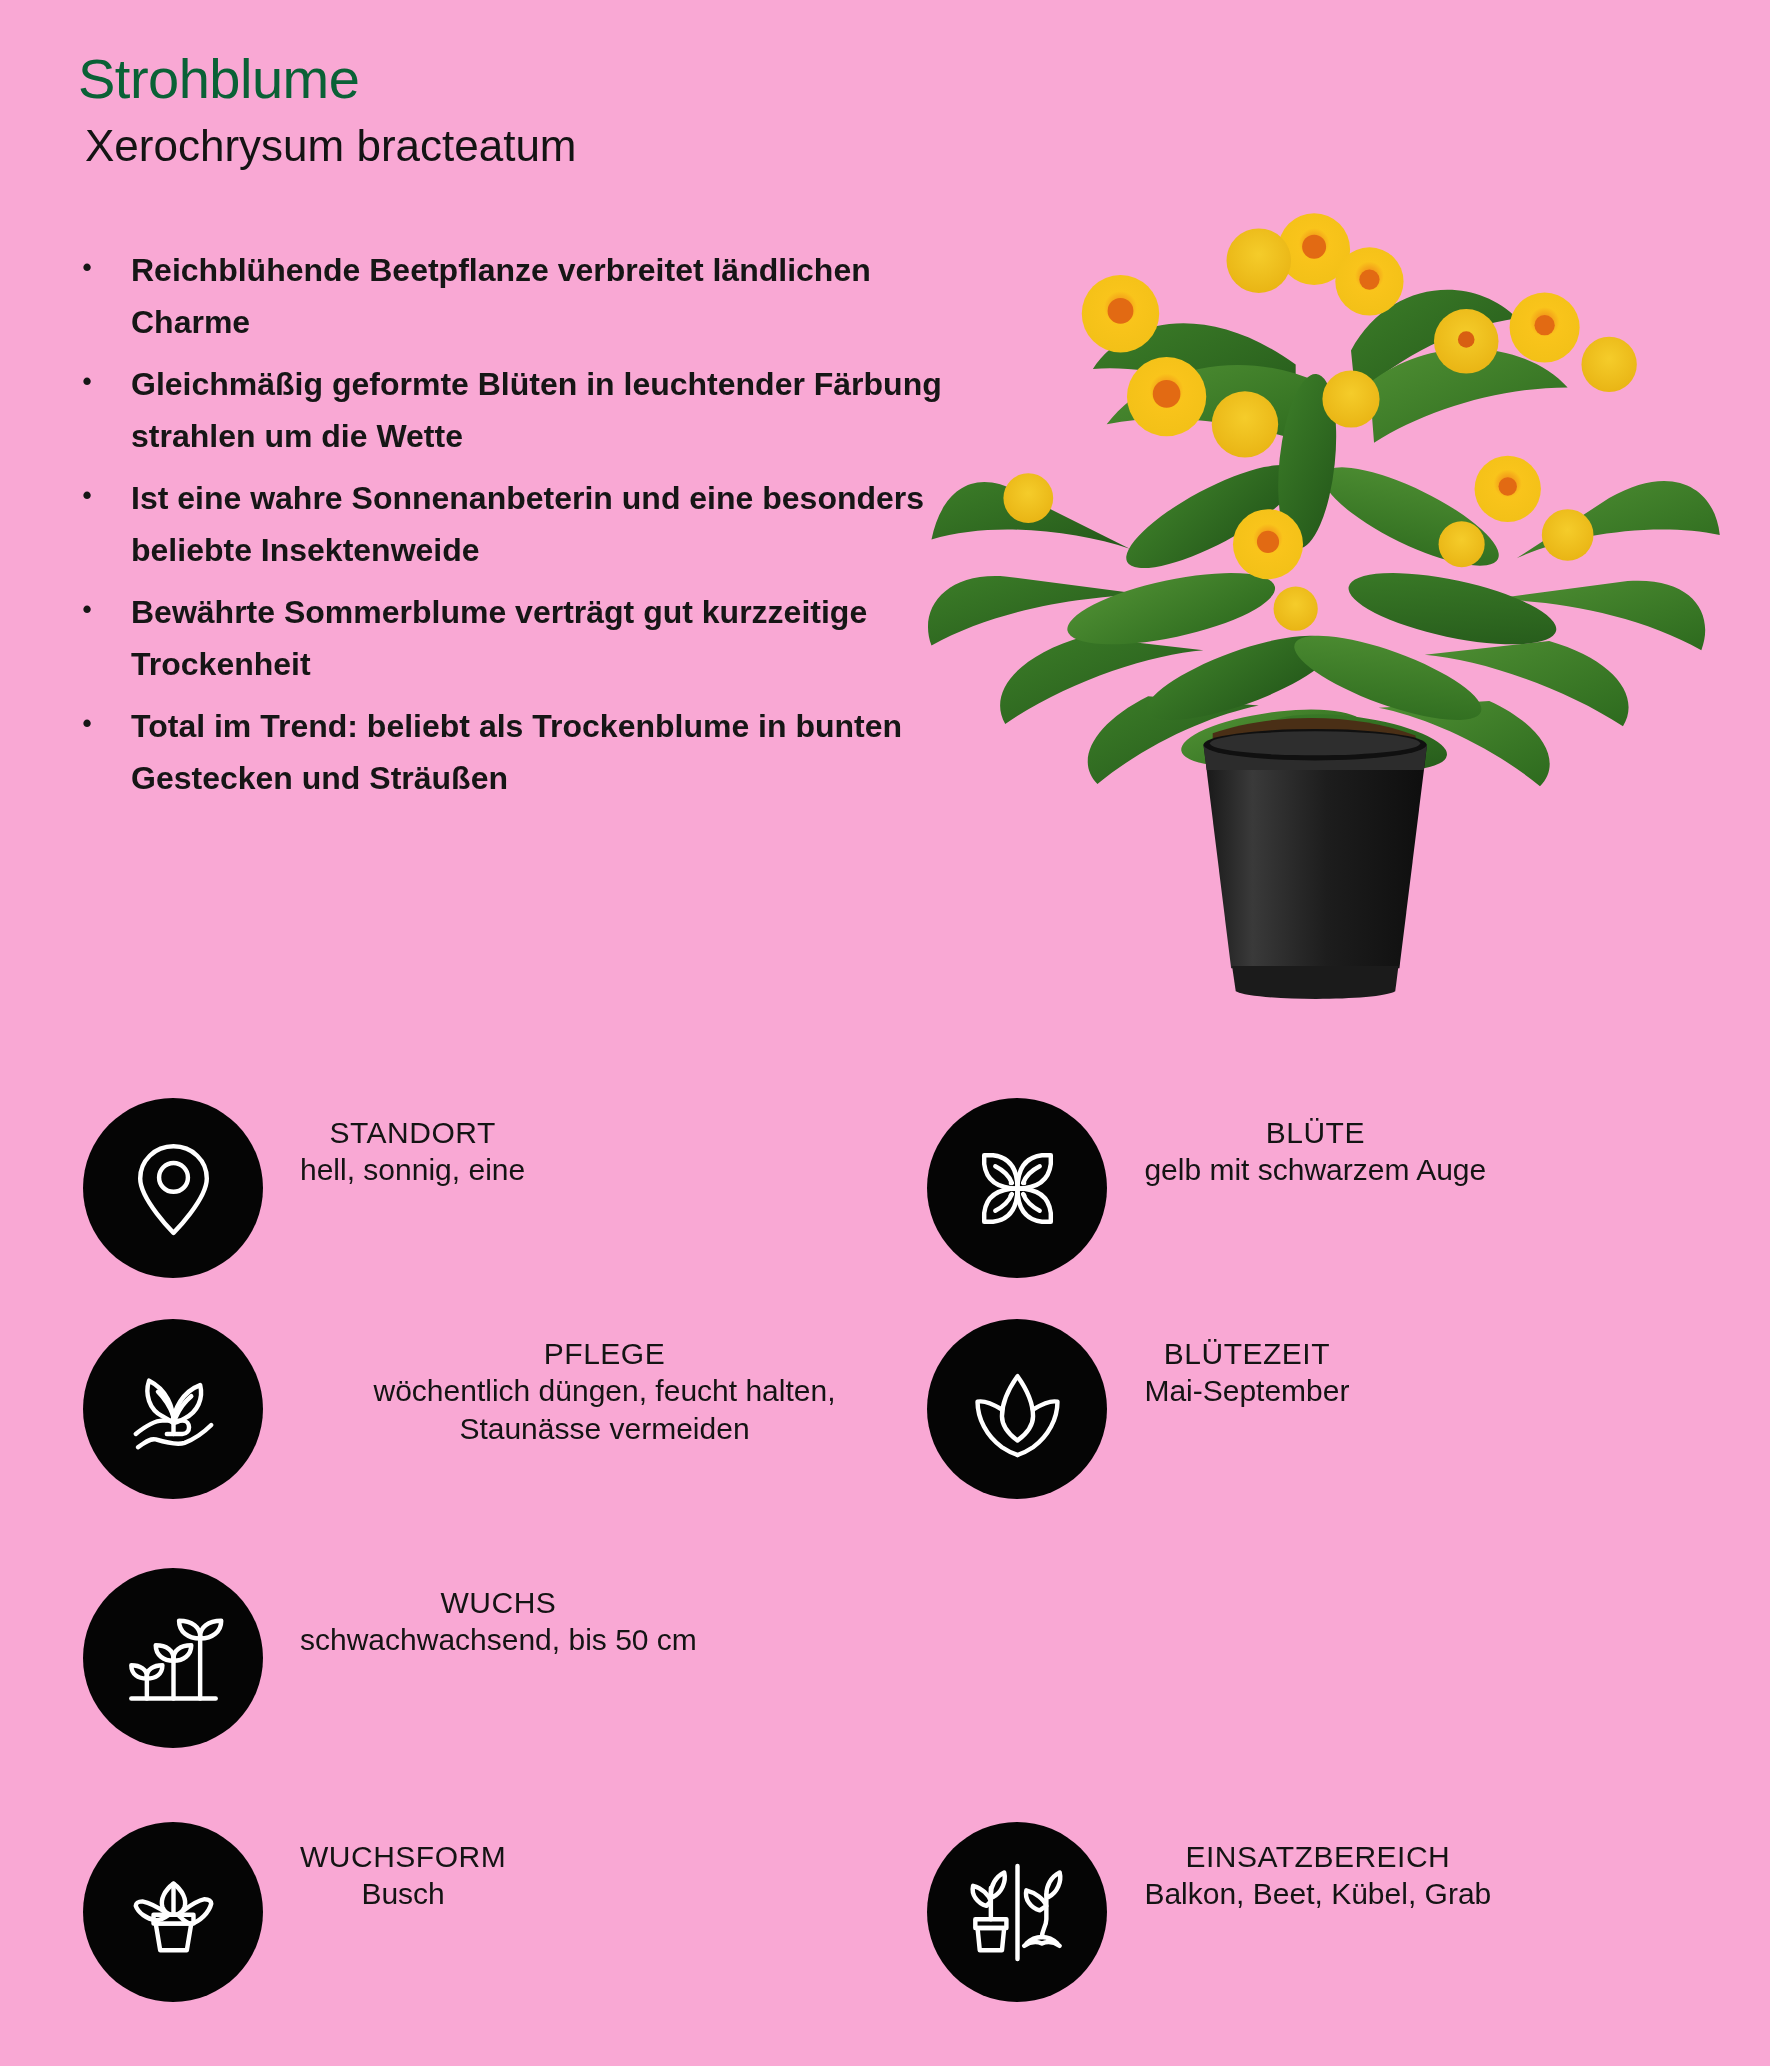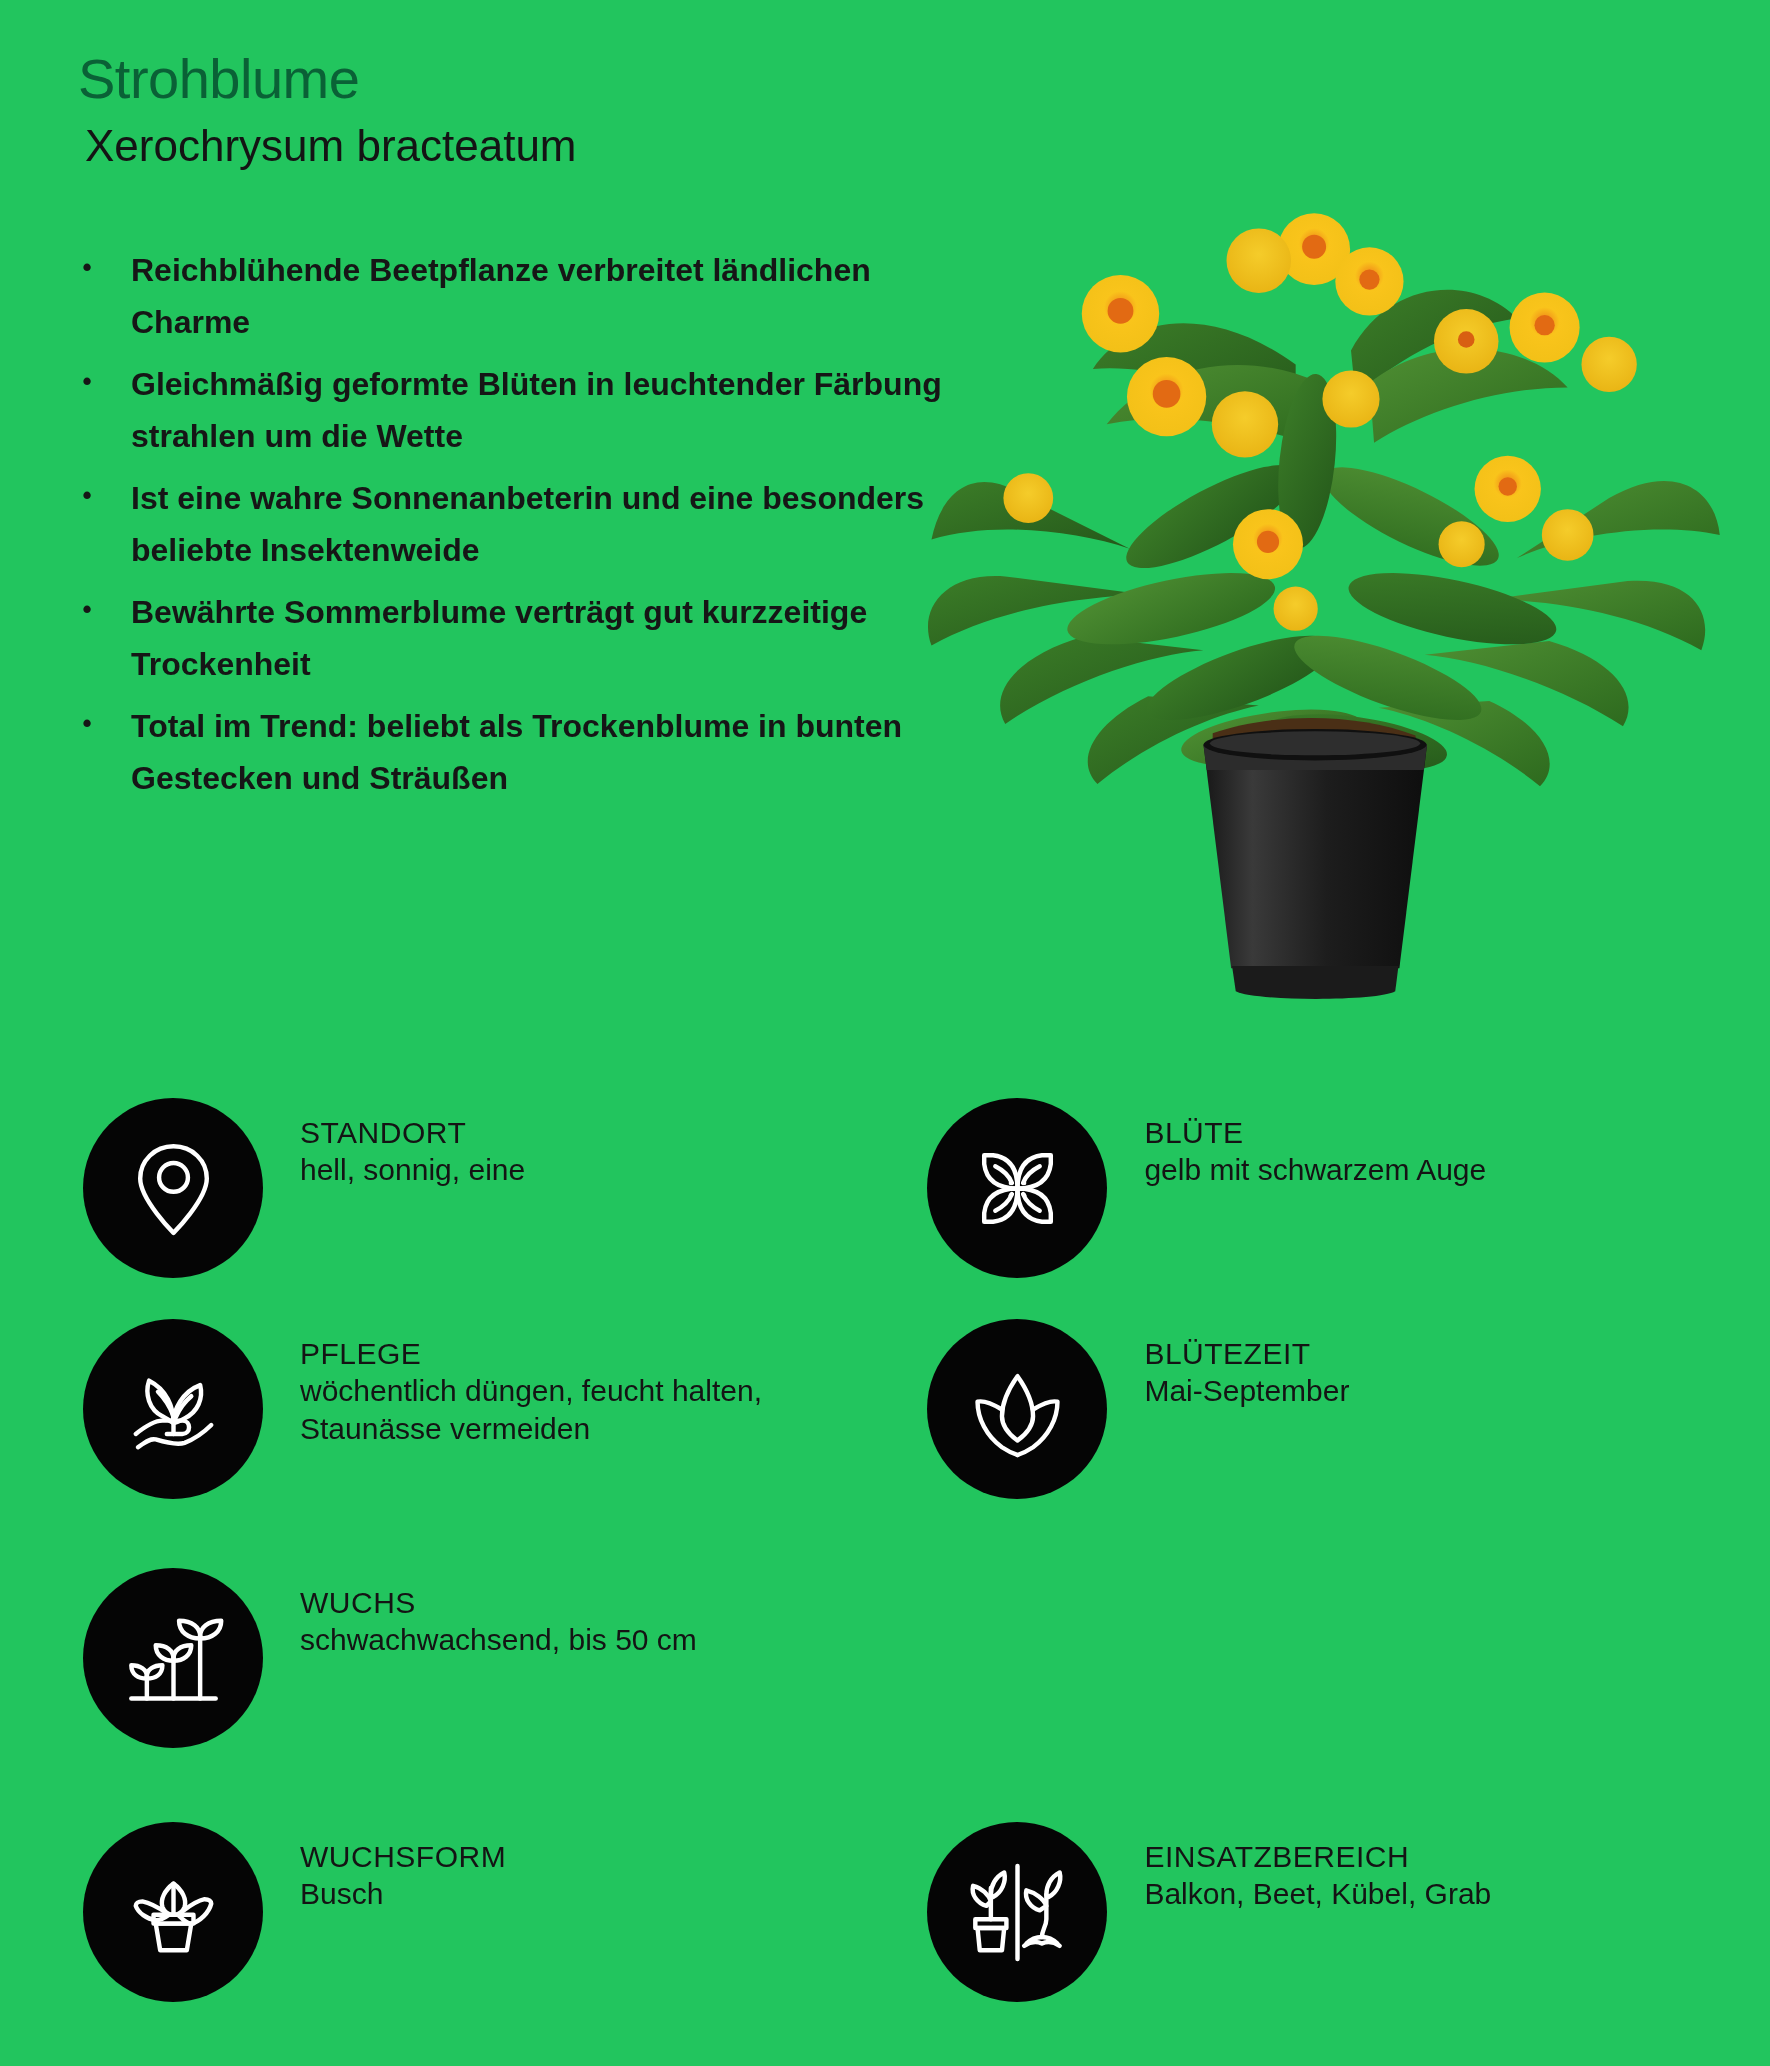--- a/index.html
+++ b/index.html
@@ -13,21 +13,21 @@
     font-family: "Liberation Sans", sans-serif;
     color: #1a1a1a;
     overflow: hidden;
     position: relative;
   }
 
   .sheet {
     position: relative;
     width: 1771px;
     height: 2066px;
-    background: #22c55e;
+    background: #f9a8d4;
   }
 
   
   .header {
     position: absolute;
     left: 78px;
     top: 51px;
     width: 876px;
   }
   .title {
@@ -95,20 +95,21 @@
     width: 1771px;
   }
   .attr-row {
     display: flex;
     width: 1771px;
   }
   .attr-cell {
     display: flex;
     align-items: flex-start;
     width: 826px;
+    text-align: center;
   }
   .attr-cell.left  { margin-left: 83px; }
   .attr-cell.right { margin-left: 18.4px; }
 
   .row-1 .attr-cell { height: 221px; }
   .row-2 .attr-cell { height: 249px; }
   .row-3 .attr-cell { height: 254px; }
   .row-4 .attr-cell { height: 221px; }
 
   .icon-circle {

